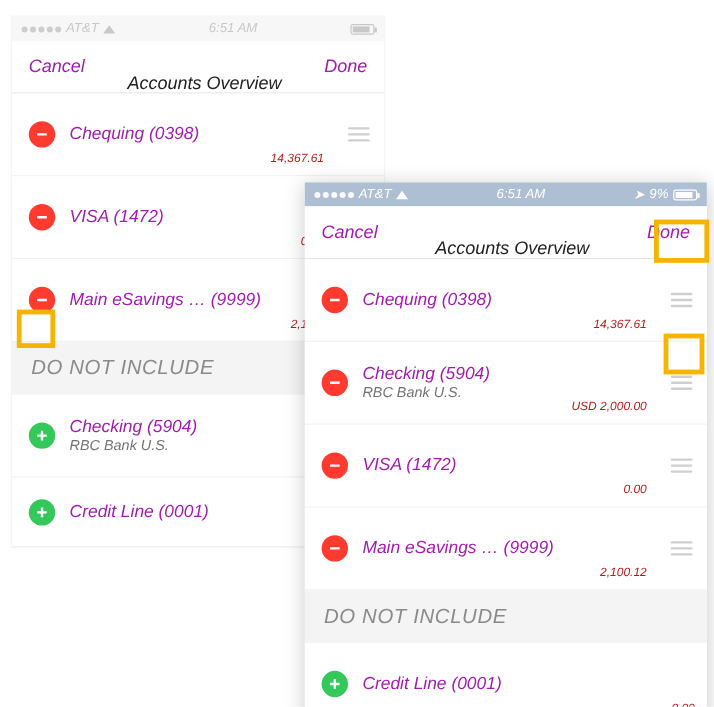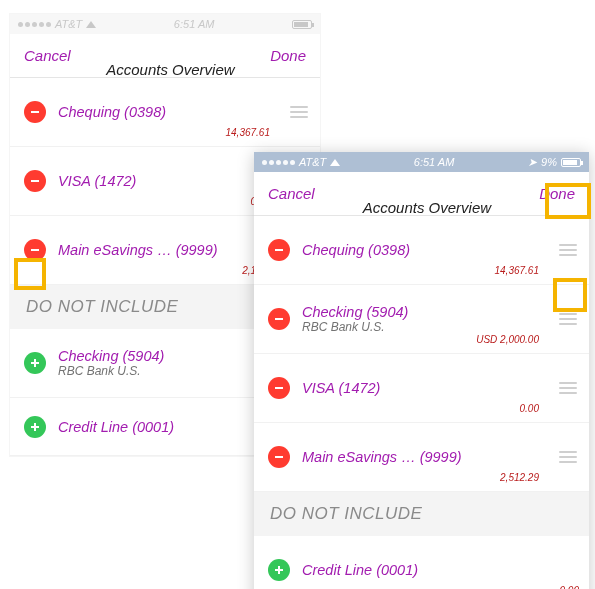--- a/index.html
+++ b/index.html
@@ -290,21 +290,21 @@
   </div>
   <div class="row">
     <div class="circle remove">
         <svg width="12" height="12">
           <line x1="2" y1="6" x2="10" y2="6"></line>
         </svg>
       </div>
     <div class="label-block">
       <div class="name">Main eSavings … (9999)</div>
     </div>
-    <div class="amount">2,512.29</div>
+    <div class="amount">2,100.12</div>
     <div class="handle">
         <span></span>
         <span></span>
         <span></span>
       </div>
   </div>
 
   <div class="section-header">DO NOT INCLUDE</div>
 
   <div class="row">

